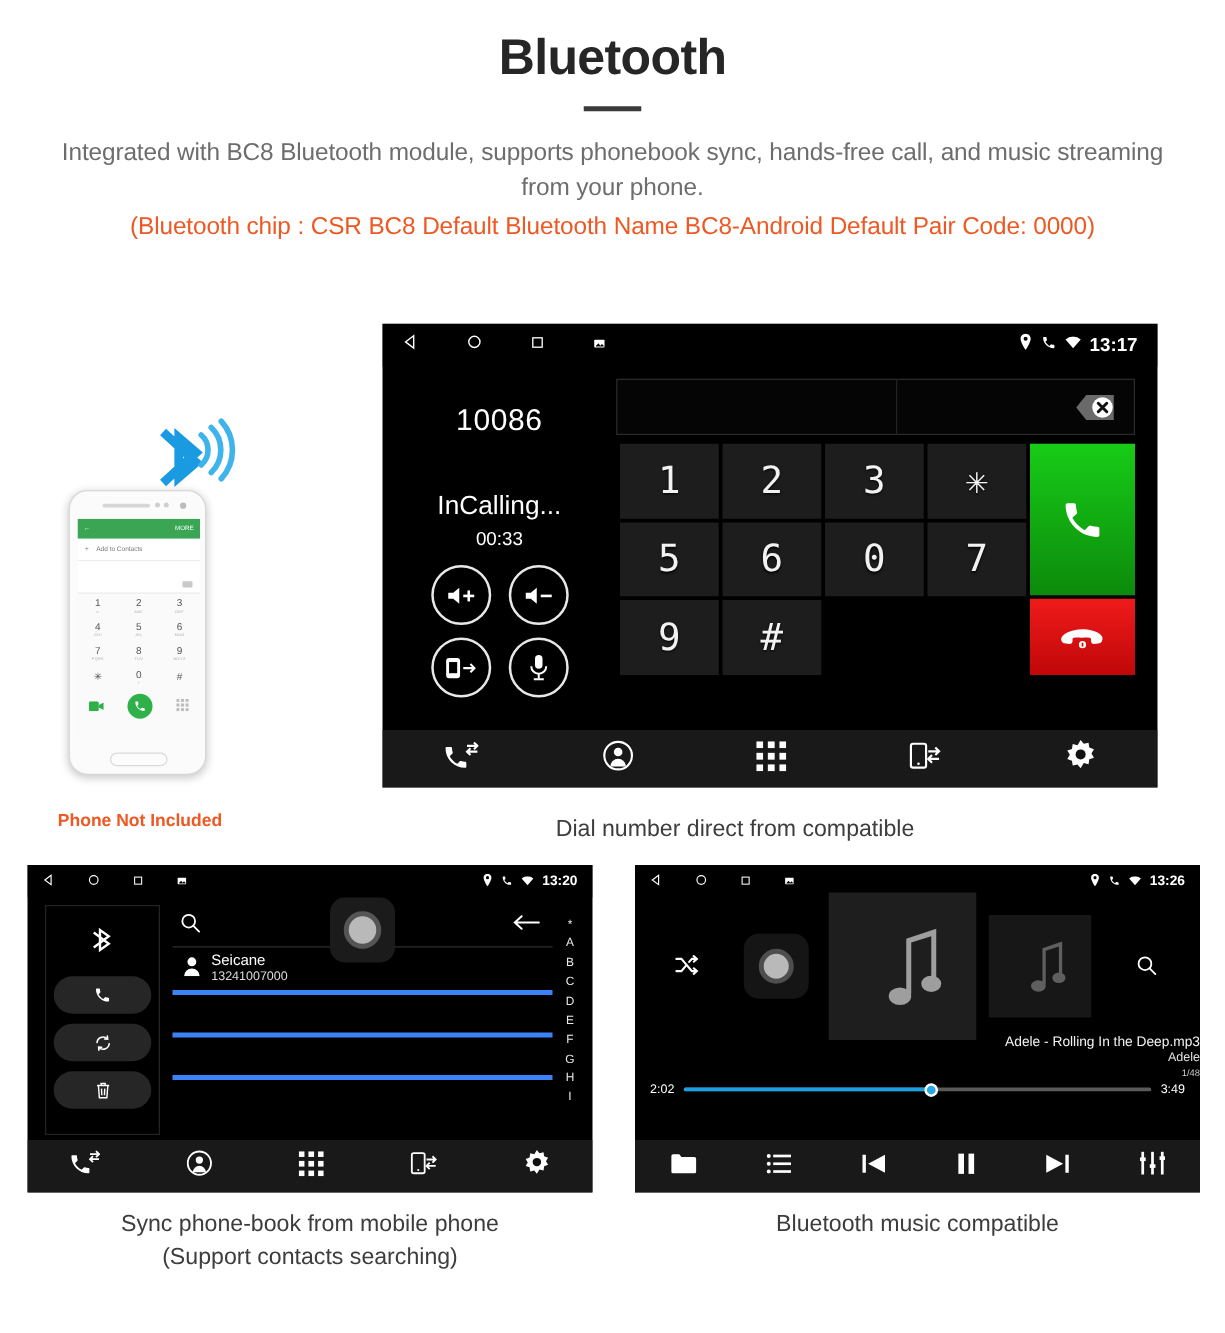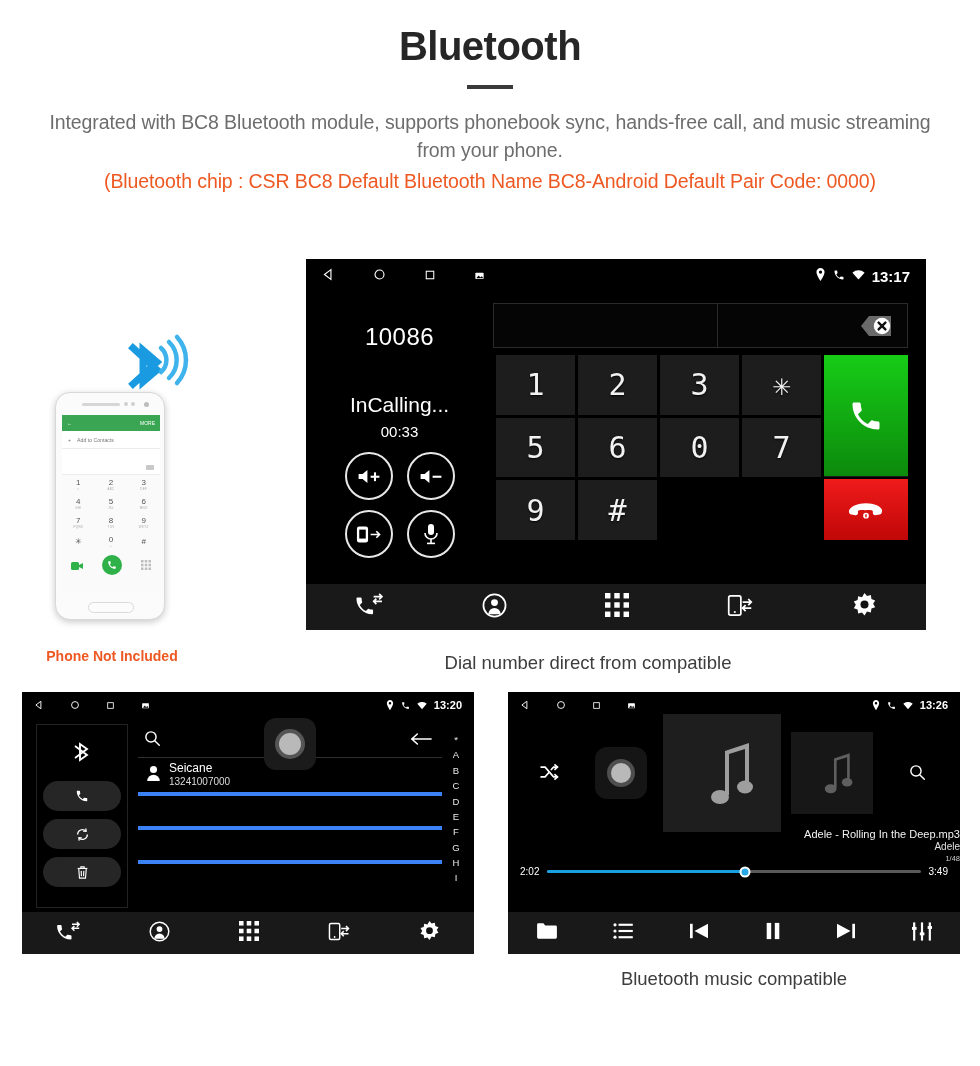--- a/index.html
+++ b/index.html
@@ -749,20 +749,24 @@
         </svg>
       </span>
       <span>
         <svg width="21" height="21" viewBox="0 0 26 26" fill="#fff">
           <path d="M13 0 l2.6 3.2 4-1 .6 4.1 3.9 1.4-2.1 3.5 2.1 3.5-3.9 1.4-.6 4.1-4-1L13 23.5 10.4 20.3l-4 1-.6-4.1L1.9 15.8 4 12.3 1.9 8.8l3.9-1.4.6-4.1 4 1z"></path>
           <circle cx="13" cy="12" r="4.2" fill="#111"></circle>
         </svg>
       </span>
     </div>
   </div>
+  <div class="cap" id="cap-phonebook">
+    <div>Sync phone-book from mobile phone</div>
+    <div>(Support contacts searching)</div>
+  </div>
 
   <div id="music" class="screen mini">
     <div class="statusbar">
       <div class="sb-left">
         <span>
           <svg width="10" height="10" viewBox="0 0 16 16">
               <path d="M11 2 L3 8 L11 14 Z" fill="none" stroke="#fff" stroke-width="1.5"></path>
             </svg>
         </span>
         <span>

